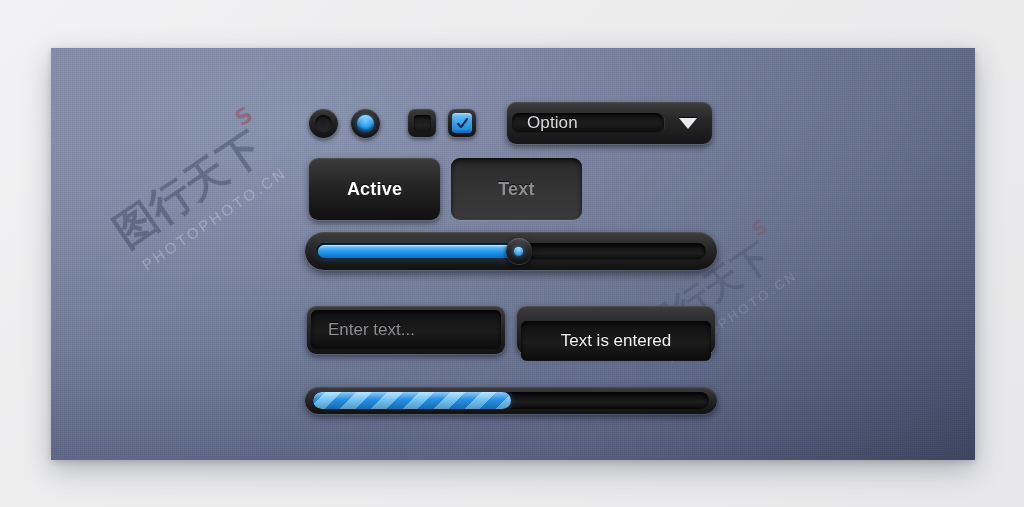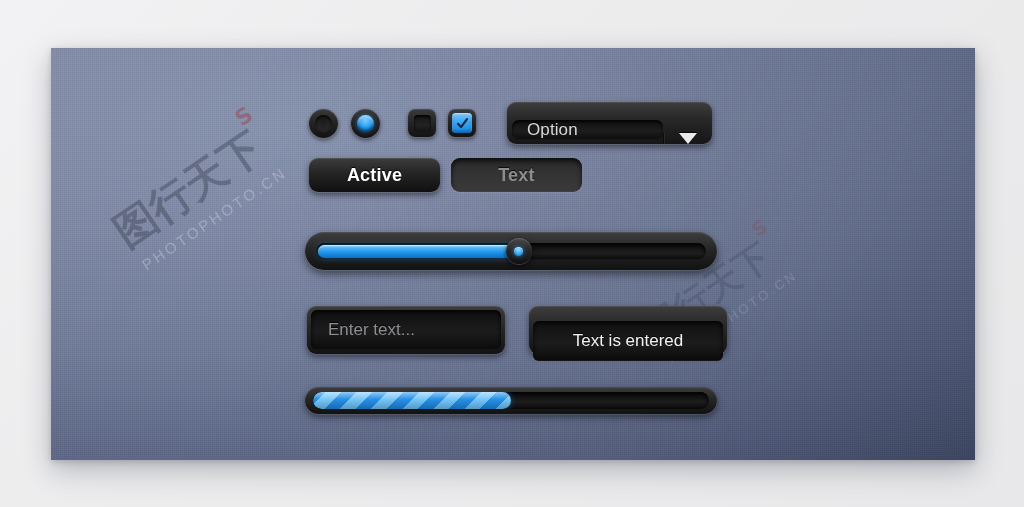--- a/index.html
+++ b/index.html
@@ -131,21 +131,21 @@
   #dropdown {
     position: relative;
     width: 205px; height: 42px;
     border-radius: 9px;
     background: linear-gradient(180deg, #3d3d3d 0%, #272727 42%, #161616 100%);
     box-shadow:
       0 1px 0 rgba(255,255,255,0.13),
       0 3px 6px rgba(0,0,0,0.5),
       inset 0 1px 1px rgba(255,255,255,0.10);
     display: flex;
-    align-items: flex-end;
+    align-items: center;
     cursor: pointer;
     overflow: hidden;
   }
   #dropdown .face {
     flex: 1;
     margin: 4px 0 4px 5px;
     border-radius: 7px;
     background: linear-gradient(180deg, #111 0%, #1d1d1d 55%, #0c0c0c 100%);
     box-shadow: inset 0 2px 3px rgba(0,0,0,0.85), inset 0 -1px 0 rgba(255,255,255,0.05);
     display: flex; align-items: center;
@@ -172,21 +172,21 @@
   }
 
   
   #row-buttons {
     left: 258px;
     top: 110px;
     display: flex;
     align-items: center;
   }
   .btn {
-    width: 131px; height: 34px;
+    width: 131px; height: 62px;
     border-radius: 9px;
     display: flex; align-items: center; justify-content: center;
     font-size: 18px; font-weight: bold;
     cursor: pointer;
     letter-spacing: 0.2px;
   }
   #btn-active {
     background: linear-gradient(180deg, #3c3c3c 0%, #242424 46%, #101010 100%);
     box-shadow:
       0 1px 0 rgba(255,255,255,0.15),
@@ -290,21 +290,21 @@
     cursor: text;
   }
   .field .inner {
     flex: 1;
     height: 100%;
     border-radius: 6px;
     background: linear-gradient(180deg, #101010 0%, #1c1c1c 55%, #0b0b0b 100%);
     box-shadow: inset 0 2px 4px rgba(0,0,0,0.9), inset 0 -1px 0 rgba(255,255,255,0.05);
     display: flex; align-items: center;
   }
-  #field-empty { width: 198px; margin-right: 24px; }
+  #field-empty { width: 198px; margin-right: 12px; }
   #field-filled { width: 198px; }
   #field-empty .inner { justify-content: flex-start; }
   #field-filled .inner { justify-content: center; margin-top: 21px; }
   #field-empty-text {
     margin-left: 17px;
     color: #8d8f93;
     font-size: 17px;
     text-shadow: 0 -1px 0 rgba(0,0,0,0.8);
   }
   #field-filled-text {

